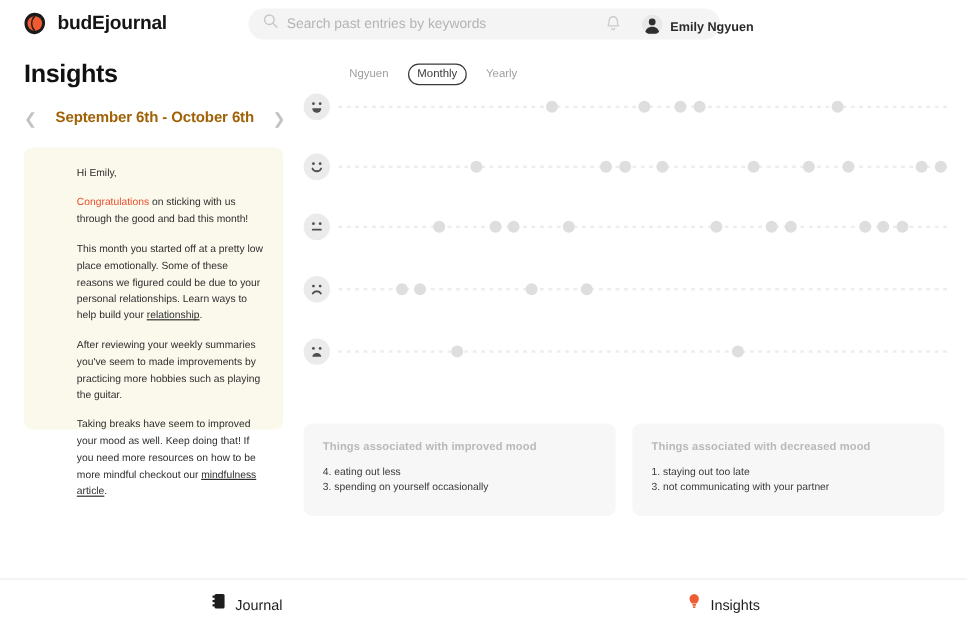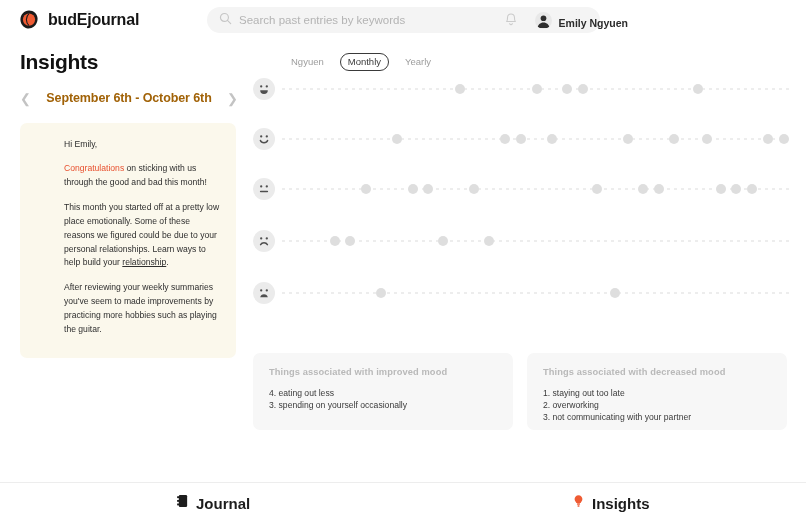--- a/index.html
+++ b/index.html
@@ -98,21 +98,21 @@
   
   .footer {
     position: absolute; left: 0; bottom: 0; width: 806px; height: 38px;
     border-top: 1px solid #ededed; background: #fff;
   }
   .footer-item {
     position: absolute; top: 11px; display: flex; align-items: center; gap: 7px; cursor: pointer;
   }
   .footer-journal { left: 176px; }
   .footer-insights { left: 572px; }
-  .footer-label { font-size: 15px; font-weight: bold; color: #1d1d1d; }
+  .footer-label { font-size: 12px; font-weight: normal; color: #1d1d1d; }
 </style>
 </head>
 <body>
 
 <div class="topbar">
   <div class="brand">
     <span class="brand-logo">
       <svg width="22" height="22" viewBox="0 0 22 22">
         <path d="M11 1.6c4.6 0 8.6 3.4 8.6 8.2 0 3.1-1.3 5.9-3.6 7.7-2 1.6-4.9 2.4-7.4 1.7C5.3 18.3 2.4 15 2.4 10.6 2.4 5.6 6.2 1.6 11 1.6z" fill="#1b1b1b"></path>
         <circle cx="11" cy="10.6" r="6.1" fill="#ef5b33"></circle>
@@ -161,20 +161,23 @@
 
 <div class="letter-card">
   <p>Hi Emily,</p>
   <p>
     <span class="hl">Congratulations</span><span> on sticking with us through the good and bad this month!</span>
   </p>
   <p>
     <span>This month you started off at a pretty low place emotionally. Some of these reasons we figured could be due to your personal relationships. Learn ways to help build your </span><span class="lnk">relationship</span><span>.</span>
   </p>
   <p>After reviewing your weekly summaries you've seem to made improvements by practicing more hobbies such as playing the guitar.</p>
+  <p>
+    <span>Taking breaks have seem to improved your mood as well. Keep doing that! If you need more resources on how to be more mindful checkout our </span><span class="lnk">mindfulness article</span><span>.</span>
+  </p>
 </div>
 
 <div class="tabs">
   <span class="tab">Ngyuen</span>
   <span class="tab active">Monthly</span>
   <span class="tab">Yearly</span>
 </div>
 
 <div class="chart" id="mood-chart">
     <div class="mood-row" style="top: 0px;">
@@ -254,21 +257,20 @@
   <ul class="assoc-list">
     <li>4. eating out less</li>
     <li>3. spending on yourself occasionally</li>
   </ul>
 </div>
 
 <div class="assoc assoc-b">
   <div class="assoc-title">Things associated with decreased mood</div>
   <ul class="assoc-list">
     <li>1. staying out too late</li>
-    <li>2. overworking</li>
     <li>3. not communicating with your partner</li>
   </ul>
 </div>
 
 <div class="footer">
   <div class="footer-item footer-journal">
     <span>
       <svg width="13" height="14" viewBox="0 0 14 15">
         <rect x="3" y="1" width="9" height="13" rx="1.4" fill="#1d1d1d"></rect>
         <rect x="1.2" y="2.4" width="2.6" height="2" fill="#1d1d1d"></rect>

